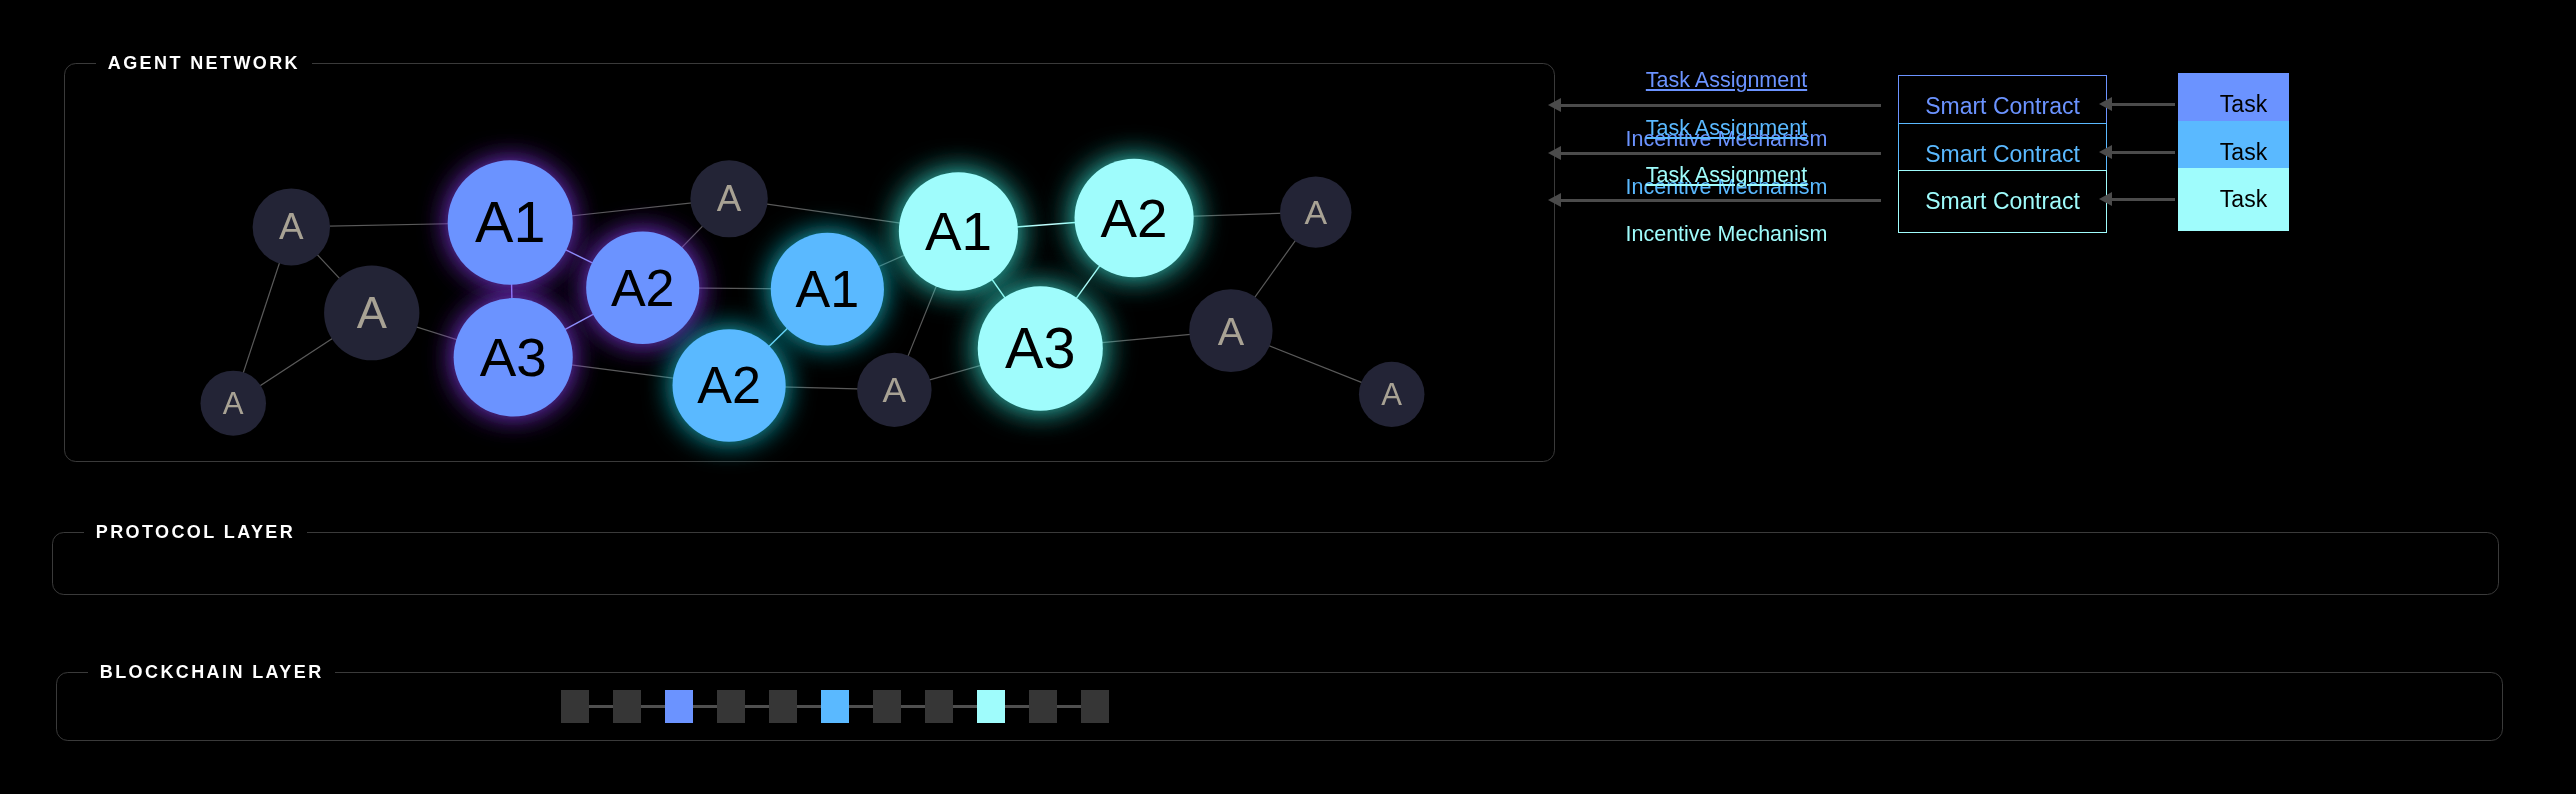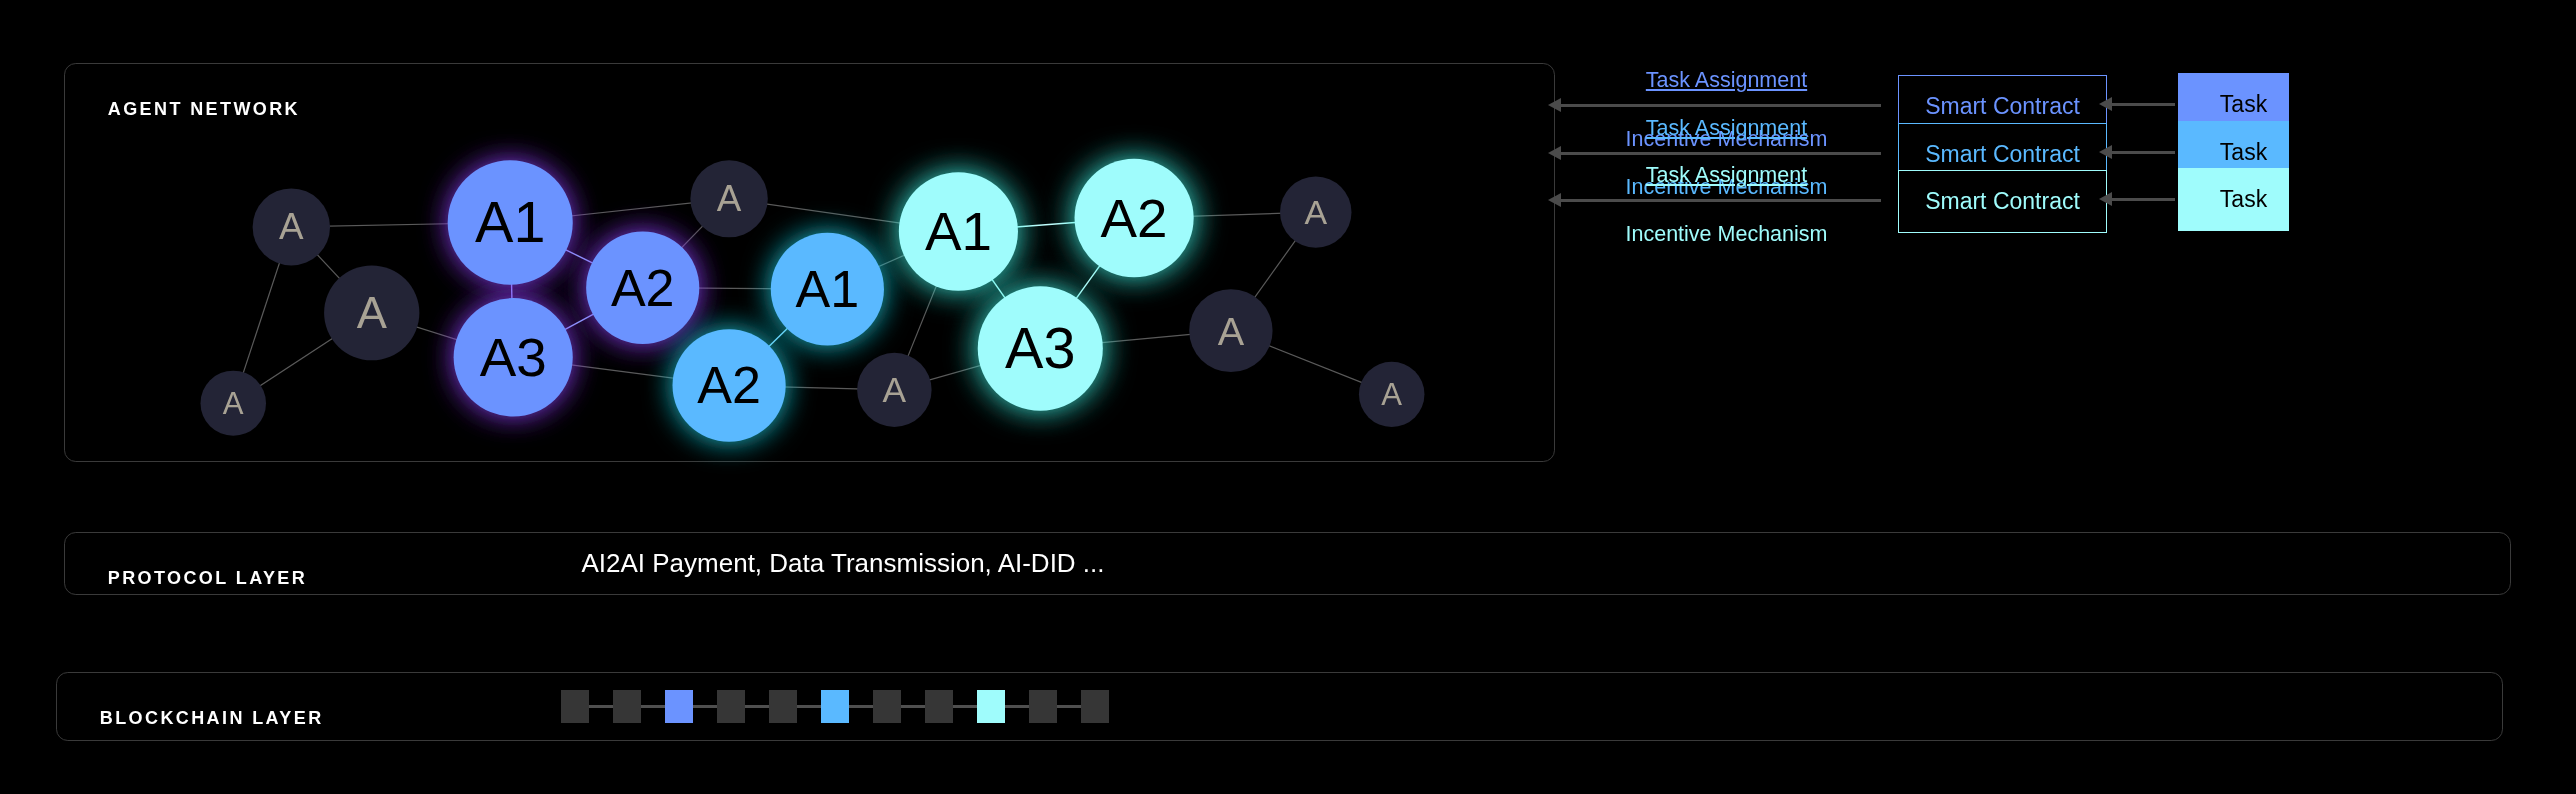--- a/index.html
+++ b/index.html
@@ -30,21 +30,20 @@
     top: -11.8px;
     left: 31px;
     background: #000000;
     padding: 0 11.8px;
     font-size: 18px;
     font-weight: 700;
     letter-spacing: 2.4px;
     color: #ffffff;
     line-height: 23.6px;
     white-space: nowrap;
-    margin-top: 46px;
   }
 
   
   #agent-network-panel {
     left: 64px;
     top: 63px;
     width: 1491px;
     height: 399px;
   }
   #network-canvas {
@@ -133,21 +132,21 @@
     display: flex;
     align-items: center;
     justify-content: center;
     font-size: 23px;
     color: #000000;
     padding-left: 20px;
   }
 
   
   #protocol-layer-panel {
-    left: 64px;
+    left: 52px;
     top: 532px;
     width: 2447px;
     height: 63px;
     padding-left: 20px;
   }
   #protocol-layer-text {
     position: absolute;
     left: 0; top: 0;
     width: 1556px;
     height: 100%;
@@ -353,21 +352,20 @@
       <div class="flow-label bottom" style="color: rgb(159, 252, 252);">Incentive Mechanism</div>
       <div class="flow-arrow"></div>
       <div class="contract-box" style="border-color: rgb(159, 252, 252); color: rgb(159, 252, 252);">Smart Contract</div>
       <div class="flow-arrow2"></div>
       <div class="task-box" style="background: rgb(159, 252, 252);">Task</div>
     </div>
   </div>
 
 <div class="panel" id="protocol-layer-panel">
   <div class="panel-legend">PROTOCOL LAYER</div>
-  <div id="protocol-layer-text">AI2AI Payment, Data Transmission, AI-DID ...</div>
 </div>
 
 <div class="panel" id="blockchain-layer-panel">
   <div class="panel-legend">BLOCKCHAIN LAYER</div>
   <div id="blockchain-blocks">
       <div class="block" style="background: rgb(54, 54, 54);"></div>
       <div class="block-link"></div>
       <div class="block" style="background: rgb(54, 54, 54);"></div>
       <div class="block-link"></div>
       <div class="block" style="background: rgb(107, 147, 255);"></div>

